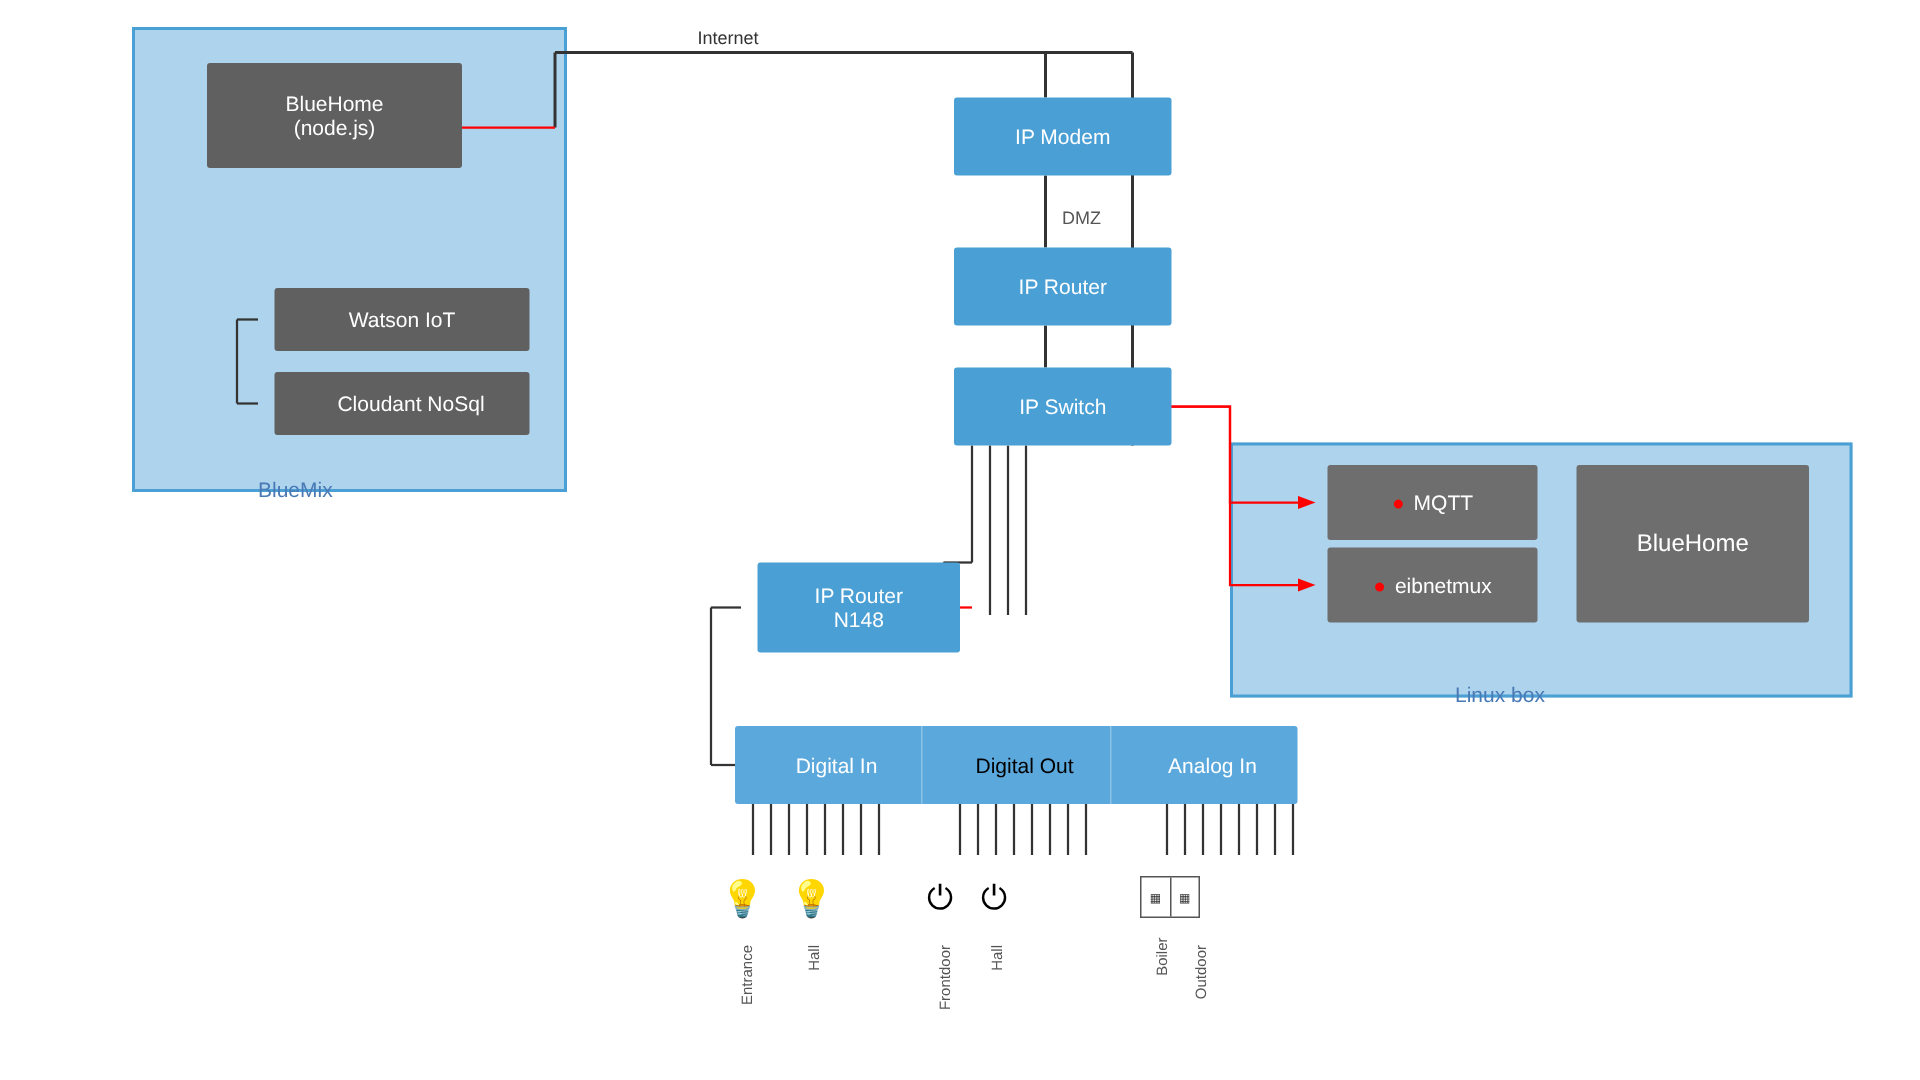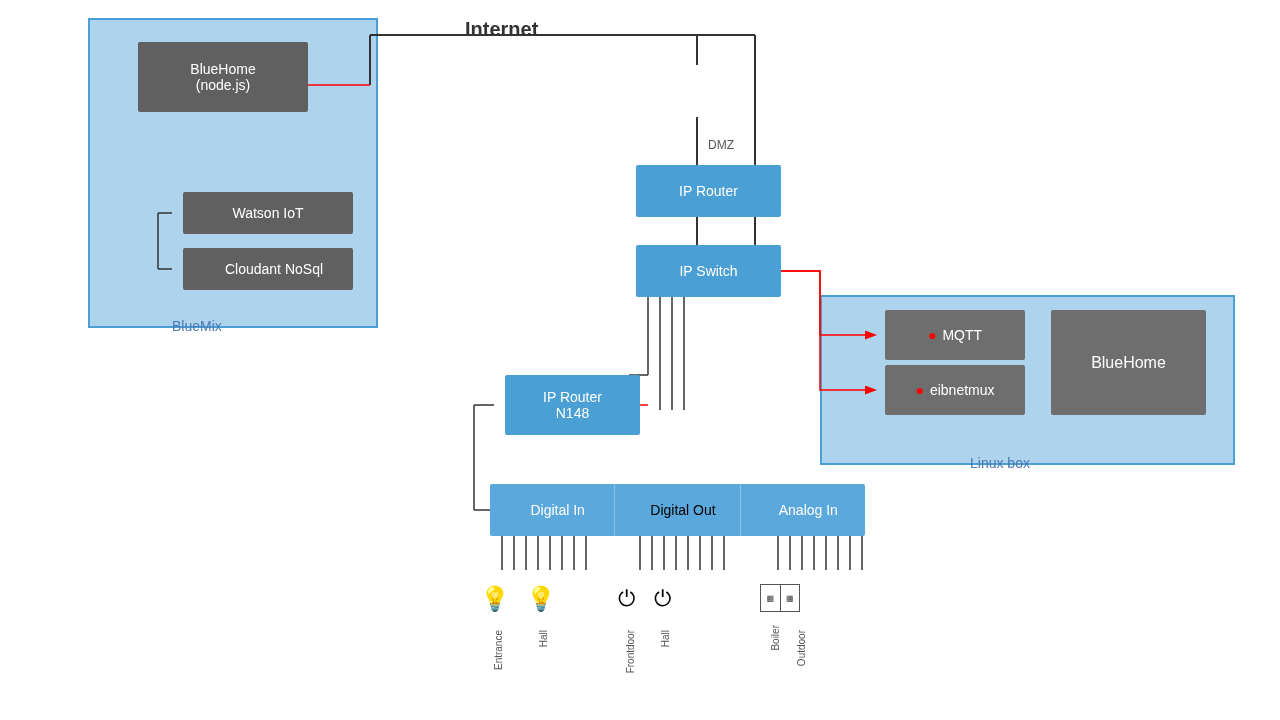--- a/index.html
+++ b/index.html
@@ -56,22 +56,22 @@
       z-index: 0;
     }
     .container-label {
       position: absolute;
       color: #4a7ab5;
       font-size: 14px;
       z-index: 3;
     }
     .internet-label {
       position: absolute;
-      font-size: 20px;
-      font-weight: 700;
+      font-size: 12px;
+      font-weight: 400;
       color: #333;
       z-index: 5;
     }
     .dmz-label {
       position: absolute;
       font-size: 12px;
       color: #555;
       z-index: 5;
     }
   </style>
@@ -178,20 +178,23 @@
   </div>
 
   <div class="node box-dark" style="left:172px; top:192px; width:170px; height:42px; border-radius:2px;">
     <span>Watson IoT</span>
   </div>
 
   <div class="node box-dark" style="left:172px; top:248px; width:170px; height:42px; border-radius:2px;padding-left:12px;">
     <span>Cloudant NoSql</span>
   </div>
 
+  <div class="node box-blue" style="left:625px; top:65px; width:145px; height:52px; border-radius:2px;">
+    <span>IP Modem</span>
+  </div>
 
   <div class="node box-blue" style="left:625px; top:165px; width:145px; height:52px; border-radius:2px;">
     <span>IP Router</span>
   </div>
 
   <div class="node box-blue" style="left:625px; top:245px; width:145px; height:52px; border-radius:2px;text-align:center;">
     <span>IP Switch</span>
   </div>
 
   <div class="node box-blue" style="left:494px; top:375px; width:135px; height:60px; border-radius:2px;">

